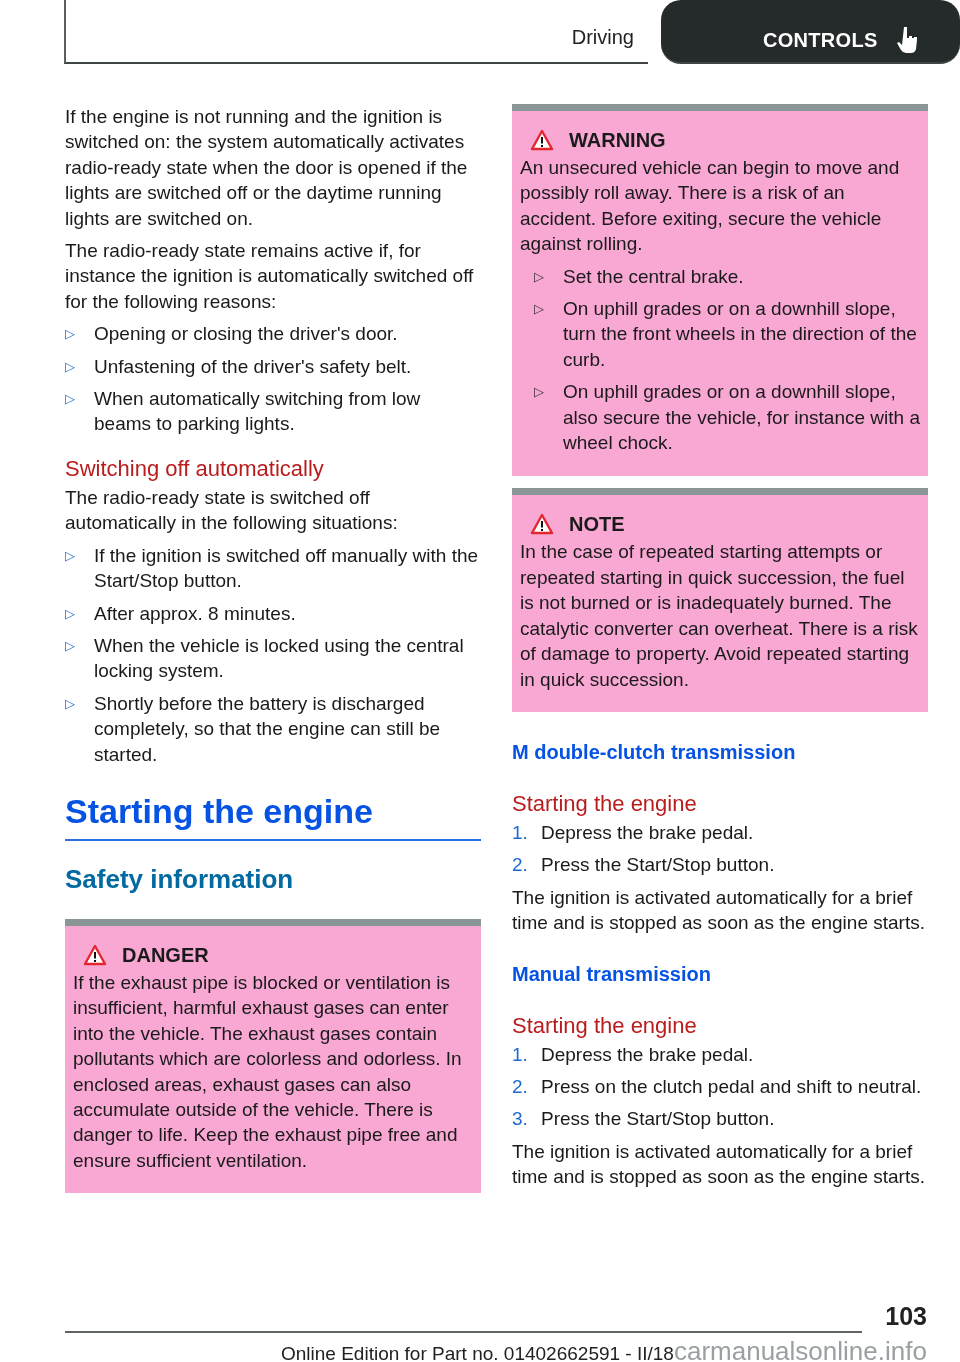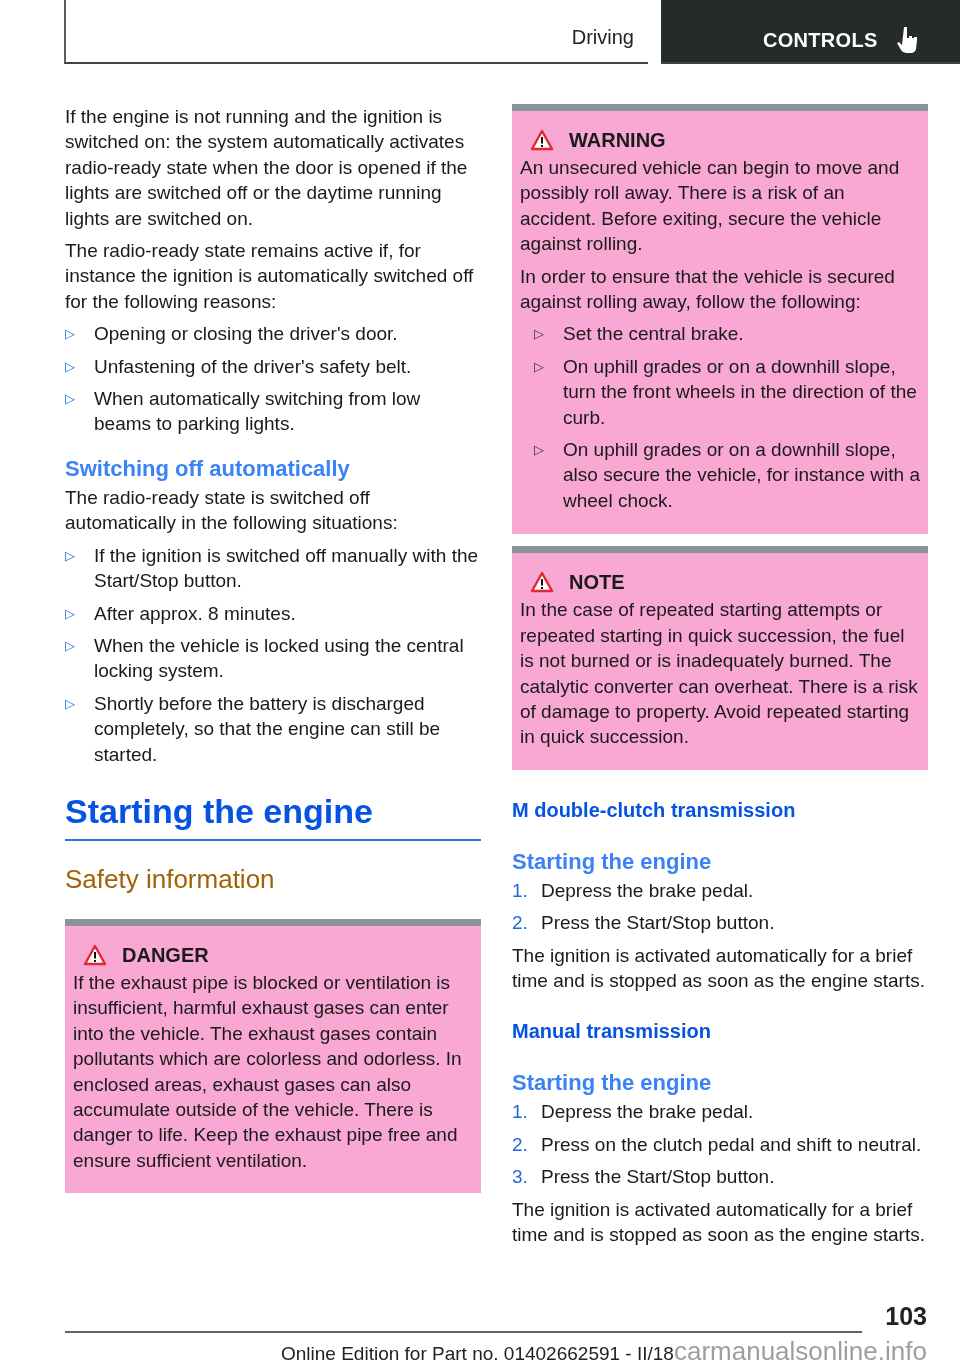--- a/index.html
+++ b/index.html
@@ -10,44 +10,44 @@
   .header-left-box {
     position: absolute; left: 64px; top: 0; width: 584px; height: 64px;
     border-left: 2px solid #5a5e5f; border-bottom: 2px solid #3f4445; box-sizing: border-box;
   }
   .header-section {
     position: absolute; right: 326px; top: 26px; font-size: 20px; color: #222;
   }
   .header-tab {
     position: absolute; left: 661px; top: 0; width: 299px; height: 64px;
     background: #252a2b; border-bottom: 2px solid #3f4445; box-sizing: border-box;
-    color: #fff; font-weight: bold; font-size: 20px;
+    color: #fff; font-weight: bold; font-size: 20px; border-radius: 20px;
   }
   .header-tab .lbl { position: absolute; left: 102px; top: 29px; letter-spacing: 0.3px; }
   .header-tab .hand { position: absolute; left: 235px; top: 26px; width: 24px; height: 28px; }
 
   .col { position: absolute; width: 416px; }
   .col-left { left: 65px; top: 104px; }
   .col-right { left: 512px; top: 104px; }
 
   p { margin: 0; font-size: 19px; line-height: 25.4px; }
   .para { margin-bottom: 7px; }
   ul.tri { list-style: none; margin: 0; padding: 0; }
   ul.tri li { position: relative; padding-left: 29px; font-size: 19px; line-height: 25.4px; margin-bottom: 7px; }
   ul.tri li .bul { position: absolute; left: 0; top: 0; color: #1c69d4; font-size: 13px; }
   .box ul.tri li .bul { color: #333; }
 
   ol.num { list-style: none; margin: 0; padding: 0; }
   ol.num li { position: relative; padding-left: 29px; font-size: 19px; line-height: 25.4px; margin-bottom: 7px; }
   ol.num li .n { position: absolute; left: 0; top: 0; color: #1c69d4; }
 
   .h2 { color: #0653e3; font-weight: bold; font-size: 34px; line-height: 40px; padding-bottom: 8px; border-bottom: 2px solid #2b6fe0; margin: 24px 0 22px 0; }
-  .h3 { color: #a16207; font-weight: normal; font-size: 26px; line-height: 32px; margin: 0 0 24px 0; }
+  .h3 { color: #0369a1; font-weight: bold; font-size: 26px; line-height: 32px; margin: 0 0 24px 0; }
   .h3b { color: #0653e3; font-weight: bold; font-size: 20px; line-height: 32px; }
-  .h4 { color: #3b82f6; font-weight: bold; font-size: 22px; line-height: 28px; margin: 14px 0 2px 0; }
+  .h4 { color: #b91c1c; font-weight: normal; font-size: 22px; line-height: 28px; margin: 14px 0 2px 0; }
 
   .box { background: #f9a8d4; border-top: 7px solid #8a9696; padding: 16px 8px 20px 8px; box-sizing: border-box; }
   .box .title { display: flex; align-items: center; font-weight: bold; font-size: 20px; line-height: 26px; margin-bottom: 2px; }
   .box .title svg { width: 24px; height: 22px; margin: 0 15px 0 10px; }
   .box p, .box li { color: #1a1a1a; }
 
   .footer-line { position: absolute; left: 65px; top: 1331px; width: 797px; height: 2px; background: #5f6566; }
   .page-no { position: absolute; right: 33px; top: 1302px; font-size: 25px; font-weight: bold; color: #222; }
   .footer-edition { position: absolute; left: 281px; top: 1336px; font-size: 19px; color: #222; white-space: nowrap; }
   .footer-water { font-size: 26px; color: #9aa0a2; }
@@ -99,21 +99,20 @@
   <div class="box" style="padding-bottom:14px;">
     <div class="title">
       <svg viewBox="0 0 24 22">
         <path d="M12 2 L22 20 H2 Z" fill="#fff" stroke="#e3262f" stroke-width="2.4" stroke-linejoin="round"></path>
         <rect x="11" y="8" width="2" height="6.5" fill="#111"></rect>
           <rect x="11" y="16" width="2" height="2" fill="#111"></rect>
       </svg>
       <span>WARNING</span>
     </div>
     <p class="para">An unsecured vehicle can begin to move and possibly roll away. There is a risk of an accident. Before exiting, secure the vehicle against rolling.</p>
-    <p class="para">In order to ensure that the vehicle is secured against rolling away, follow the following:</p>
     <ul class="tri" style="padding-left:14px;">
       <li><span class="bul">▷</span><span>Set the central brake.</span></li>
       <li><span class="bul">▷</span><span>On uphill grades or on a downhill slope, turn the front wheels in the direction of the curb.</span></li>
       <li><span class="bul">▷</span><span>On uphill grades or on a downhill slope, also secure the vehicle, for instance with a wheel chock.</span></li>
     </ul>
   </div>
 
   <div class="box" style="margin-top:12px;">
     <div class="title">
       <svg viewBox="0 0 24 22">

